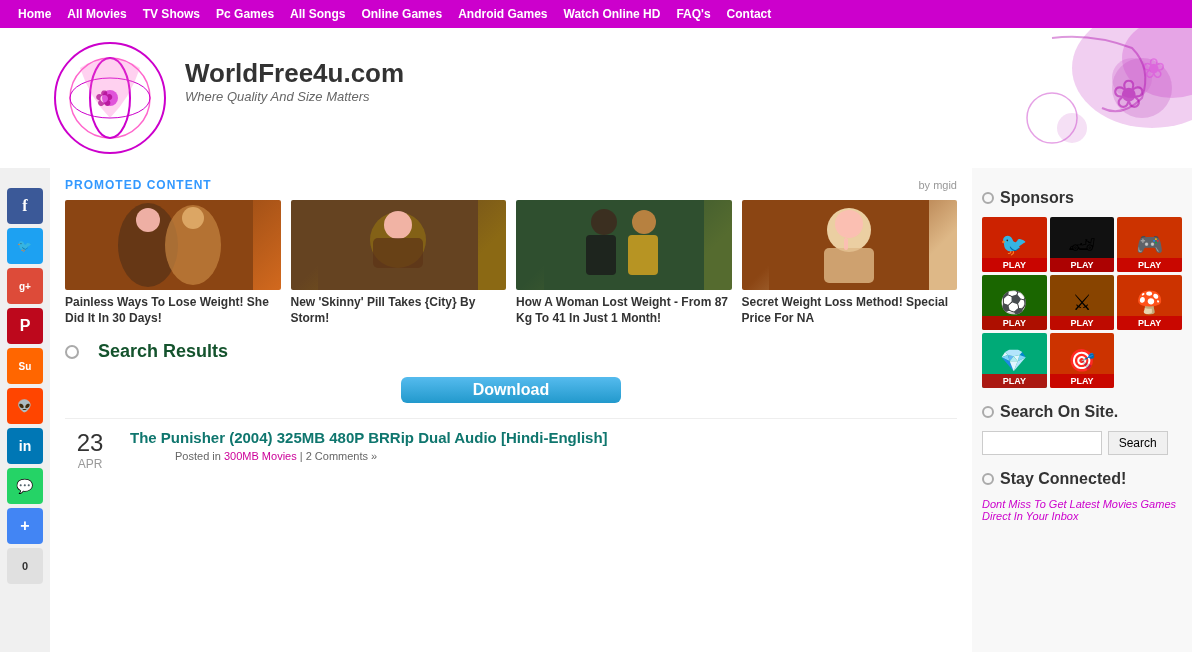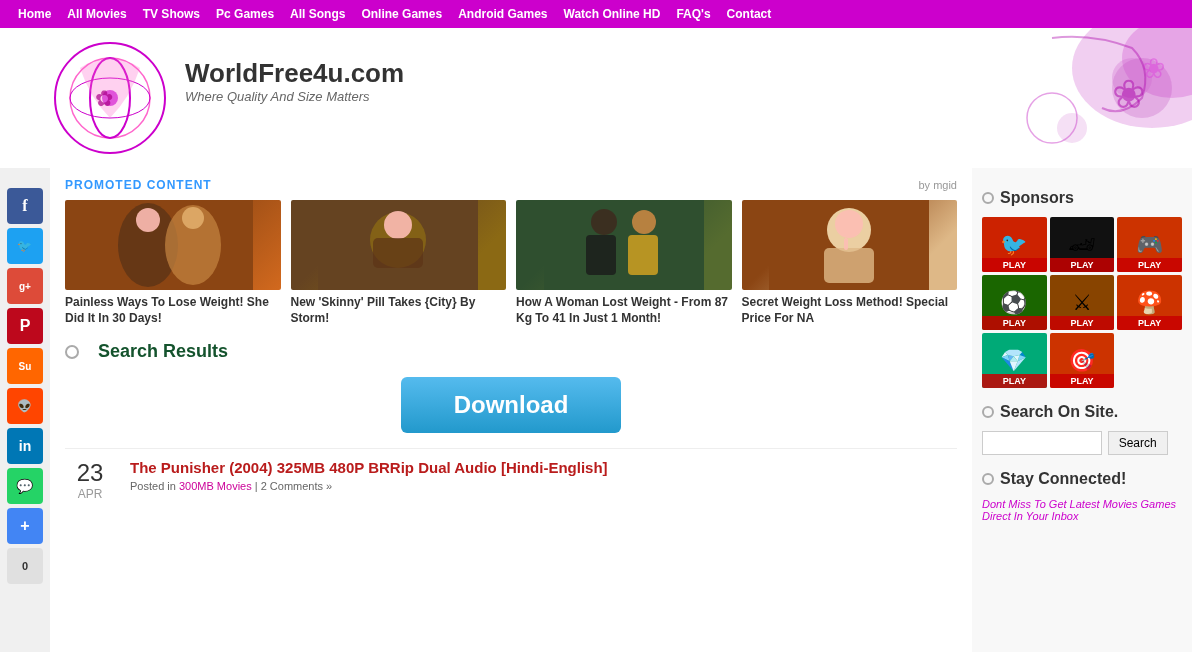--- a/index.html
+++ b/index.html
@@ -155,24 +155,24 @@
       margin-left: 11px;
     }
 
     
     .download-btn {
       display: block;
       width: 220px;
       margin: 15px auto;
       background: linear-gradient(to bottom, #55bbee, #2299cc);
       color: white;
-      font-size: 24px;
+      font-size: 16px;
       font-weight: bold;
       text-align: center;
-      padding: 14px 20px;
+      padding: 4px 20px;
       border-radius: 6px;
       cursor: pointer;
       border: none;
       text-decoration: none;
     }
 
     
     .post-row {
       display: flex;
       gap: 15px;
@@ -188,30 +188,31 @@
       font-size: 24px;
       font-weight: normal;
       color: #333;
     }
     .post-date-month {
       font-size: 12px;
       color: #999;
       text-transform: uppercase;
     }
     .post-title {
-      color: #b91c1c;
+      color: #0f766e;
       font-size: 15px;
       font-weight: bold;
       cursor: pointer;
       text-decoration: none;
     }
     .post-meta {
       font-size: 11px;
       color: #666;
       margin-top: 4px;
+      margin-left: 45px;
     }
     .post-meta span.tag {
       color: #cc0099;
     }
 
     
     .right-sidebar {
       width: 220px;
       flex-shrink: 0;
       padding: 10px;

